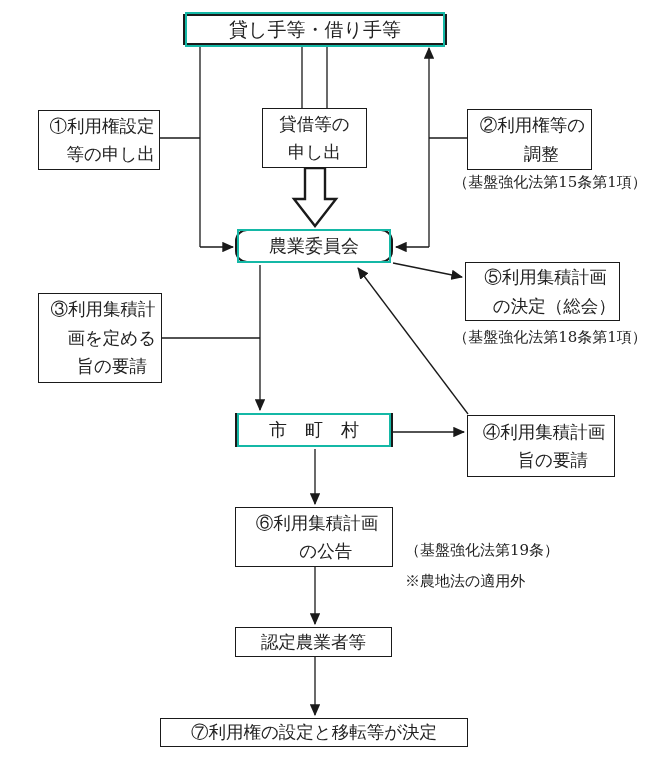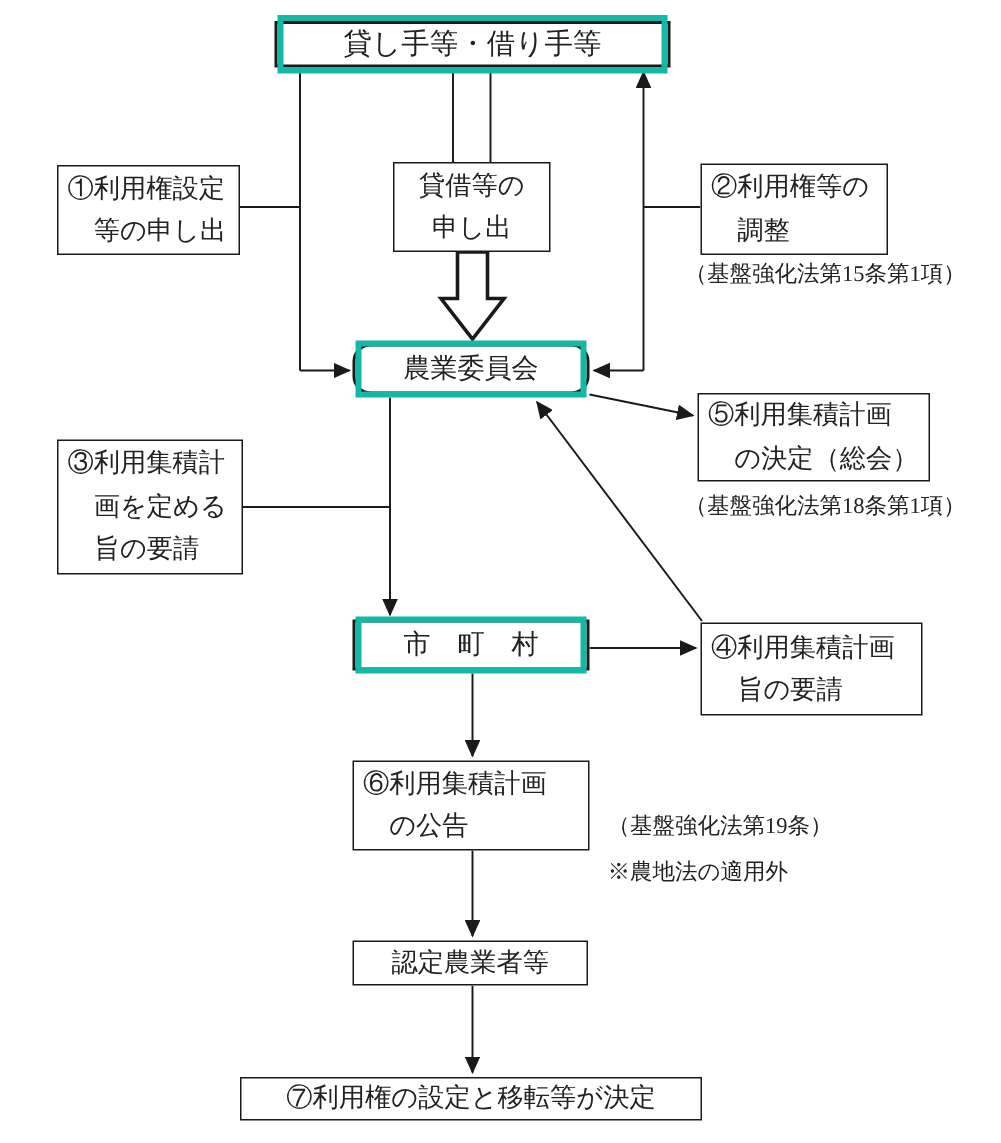--- a/index.html
+++ b/index.html
@@ -28,42 +28,41 @@
     border: 1.5px solid #1a1a1a;
     display: flex;
     flex-direction: column;
     justify-content: center;
     font-size: 17.5px;
     line-height: 1.62;
     color: #222222;
     white-space: nowrap;
   }
   .box.center { text-align: center; }
-  .box.numbered { align-items: flex-start; padding-left: 6px; }
+  .box.numbered { align-items: center; padding-left: 6px; }
   .box.numbered .indent { padding-left: 17.5px; }
   .box.double {
     border: 2px solid #1a1a1a;
     padding: 0;
   }
   .box.double .inner {
     flex: 1;
     margin: 0;
-    border: 4px solid #14b8a6;
+    border: 2px solid #14b8a6;
     display: flex;
     align-items: center;
     justify-content: center;
     font-size: 18px;
   }
   .box.double.big .inner { font-size: 19px; }
   .caption {
     position: absolute;
     font-size: 15px;
     color: #222222;
     white-space: nowrap;
-    font-family: Liberation Serif, serif;
   }
   .caption.centered { text-align: center; }
 </style>
 </head>
 <body>
 
 <div class="stage">
 
   <svg class="connector-layer" width="667" height="762" viewBox="0 0 667 762" xmlns="http://www.w3.org/2000/svg">
     <defs>

